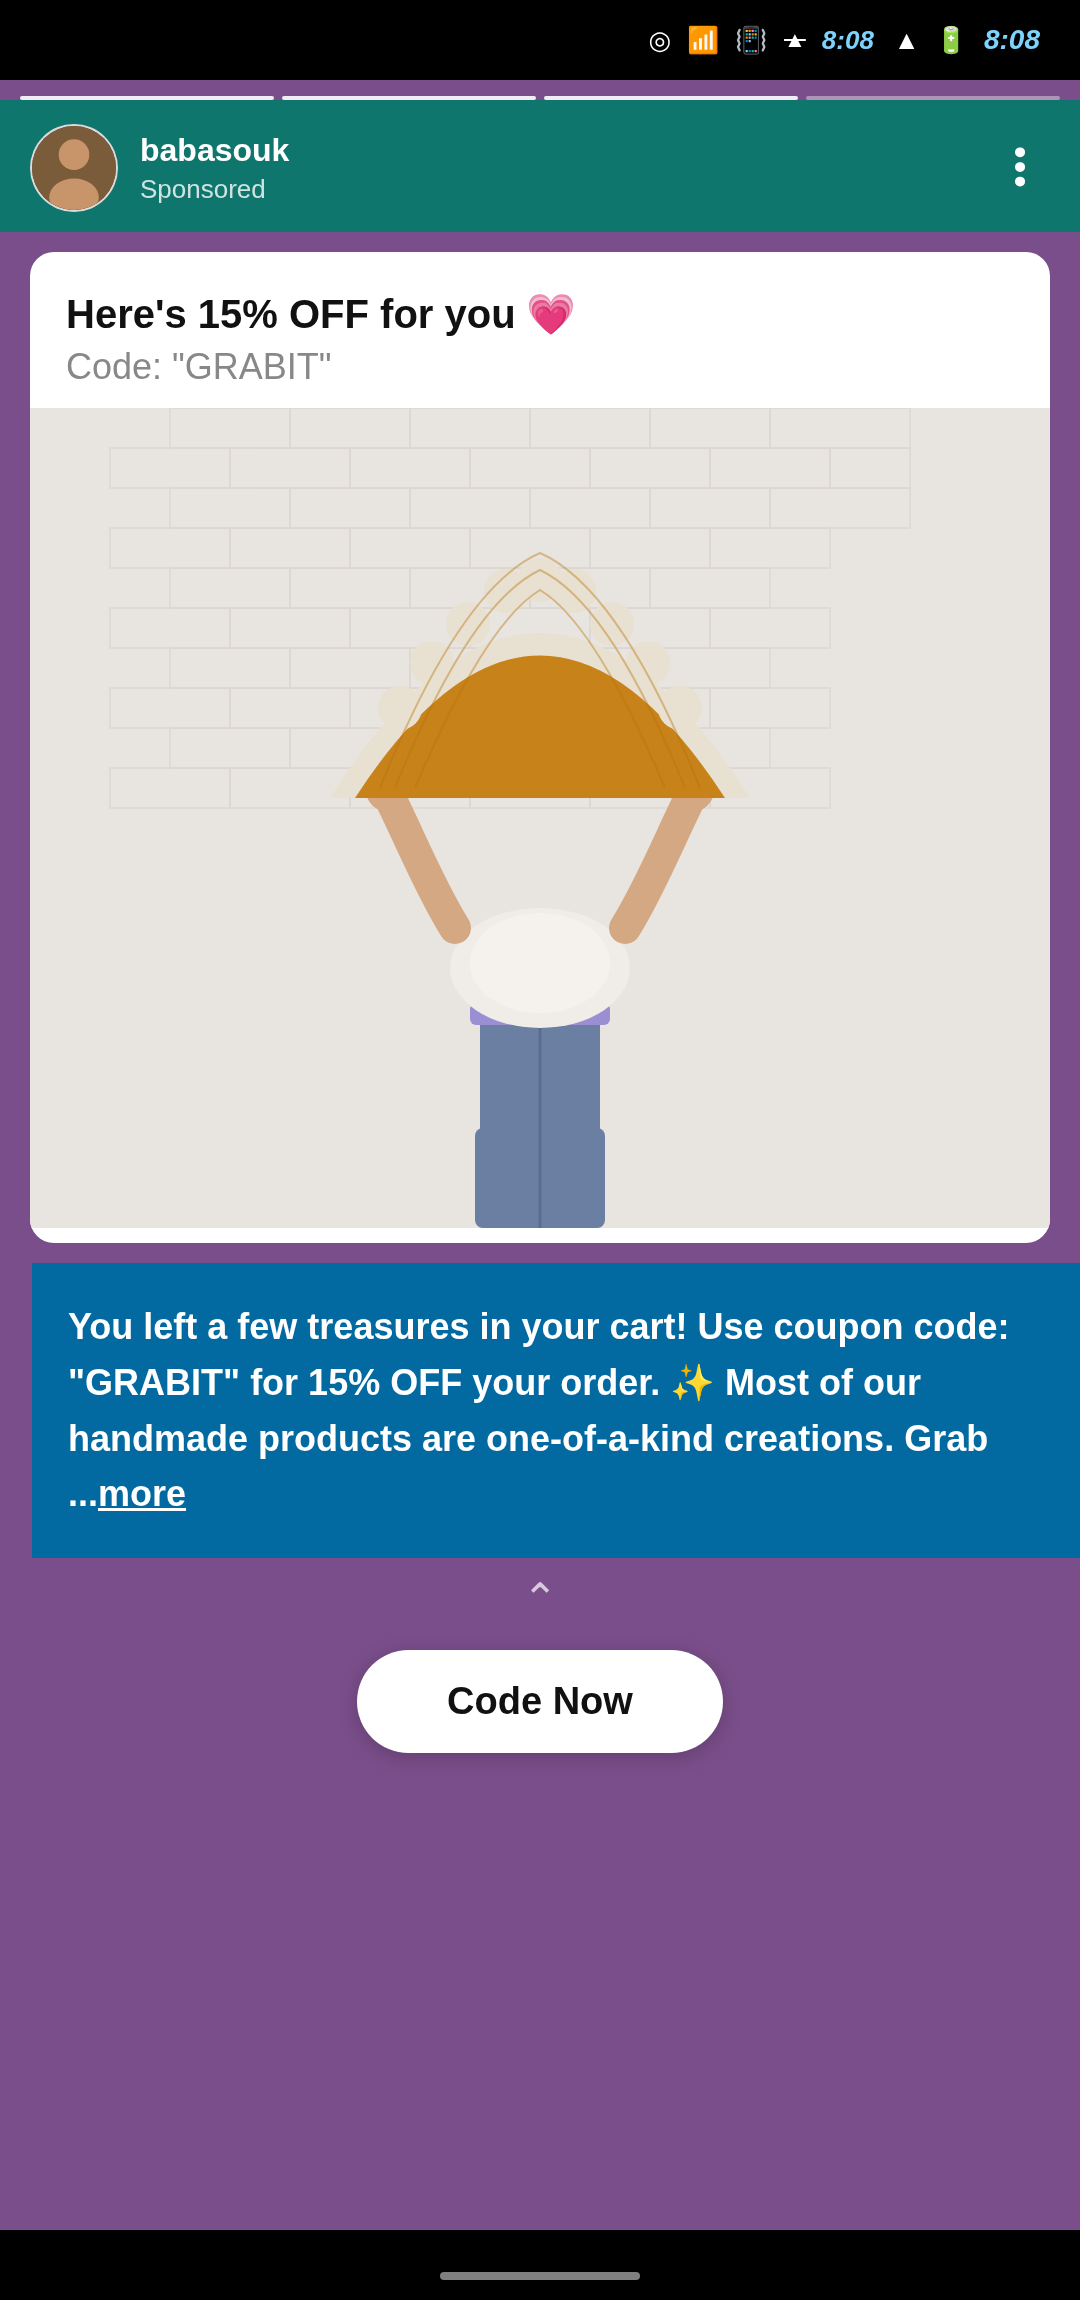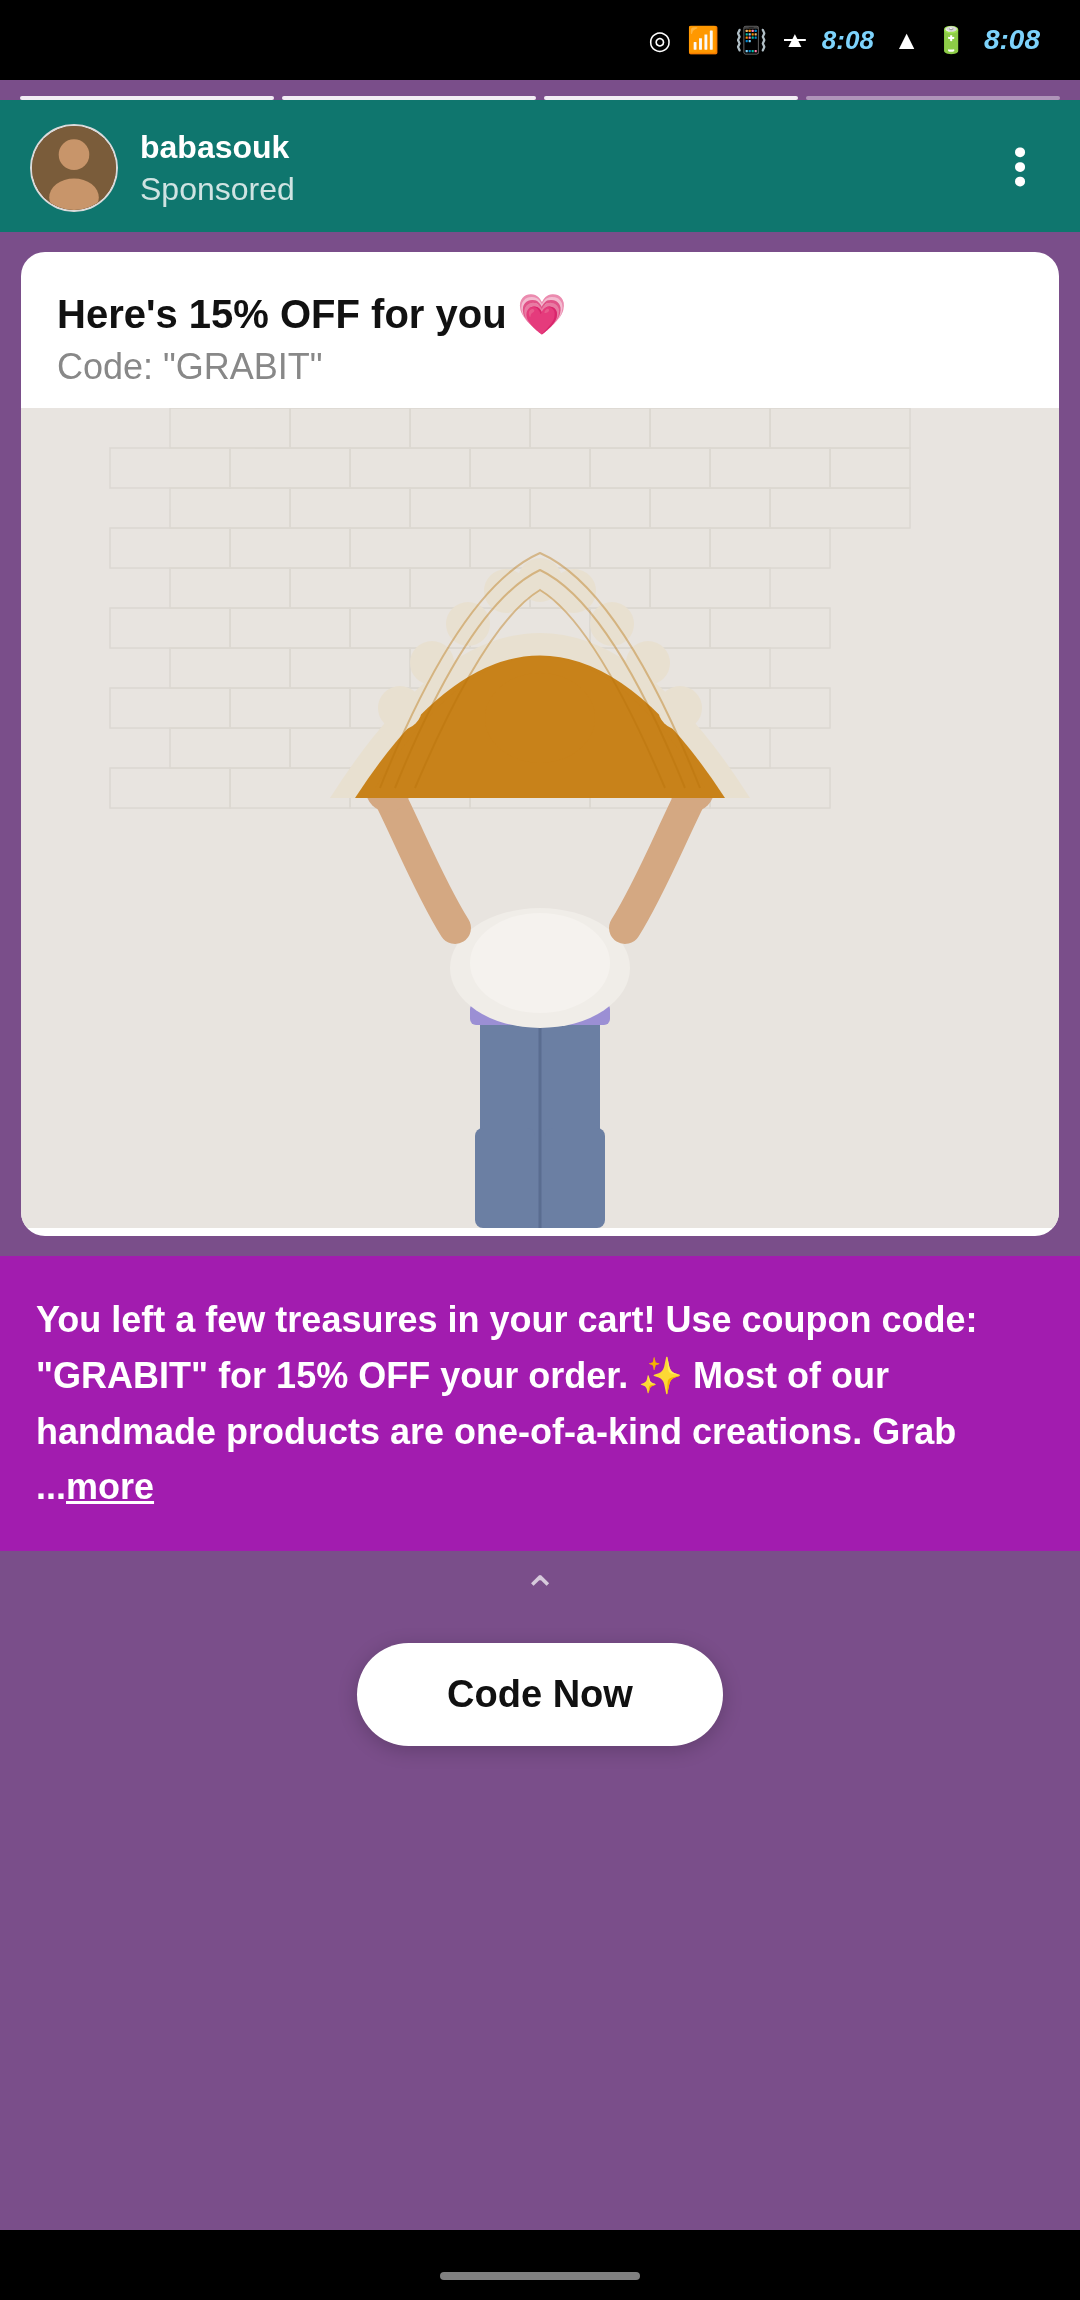--- a/index.html
+++ b/index.html
@@ -102,21 +102,21 @@
       flex: 1;
     }
     .account-name {
       color: #fff;
       font-size: 32px;
       font-weight: 600;
       line-height: 1.2;
     }
     .sponsored-label {
       color: rgba(255,255,255,0.8);
-      font-size: 32px;
+      font-size: 26px;
       margin-top: 4px;
     }
     .more-btn {
       width: 60px;
       height: 60px;
       display: flex;
       align-items: center;
       justify-content: center;
       cursor: pointer;
     }
@@ -125,23 +125,23 @@
       font-size: 36px;
       letter-spacing: 2px;
       transform: rotate(90deg);
       display: inline-block;
     }
 
     
     .ad-card {
       background: #fff;
       border-radius: 24px;
-      margin: 20px 21px;
+      margin: 20px 30px;
       overflow: hidden;
-      padding-bottom: 8px;
+      padding-bottom: 15px;
     }
 
     .card-text-header {
       padding: 36px 36px 20px 36px;
     }
     .offer-title {
       font-size: 40px;
       font-weight: 700;
       color: #111;
       line-height: 1.3;
@@ -164,21 +164,22 @@
 
     
     .product-svg {
       width: 100%;
       height: 100%;
     }
 
     
     .description-area {
       padding: 36px 36px 36px 36px;
-      background: #a21caf;
+      background: #0369a1;
+      margin-left: 32px;
     }
     .description-text {
       font-size: 36px;
       font-weight: 700;
       color: #fff;
       line-height: 1.55;
     }
     .more-link {
       color: #ffffff;
       text-decoration: underline;

